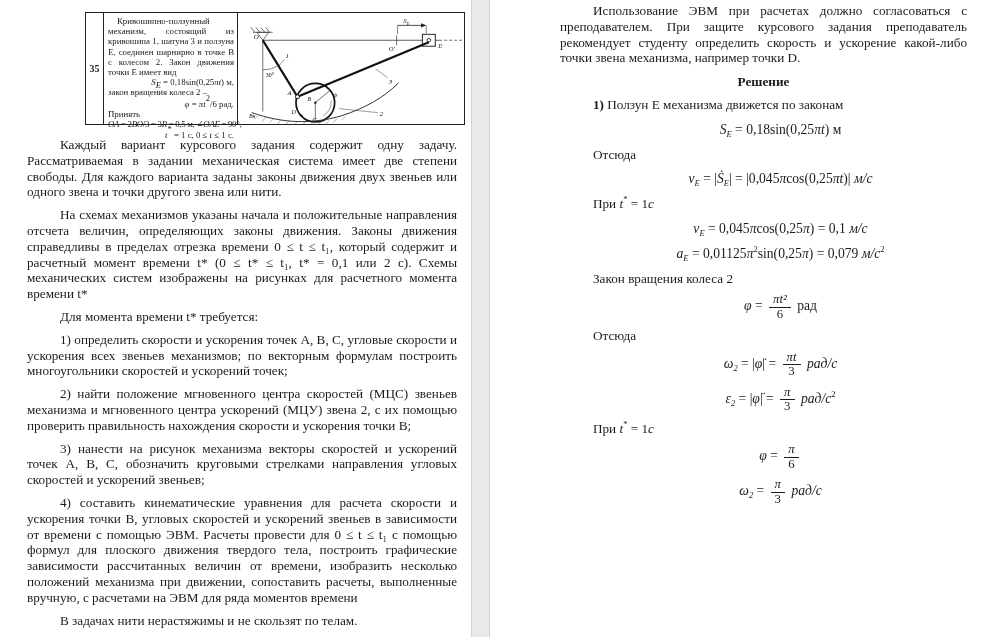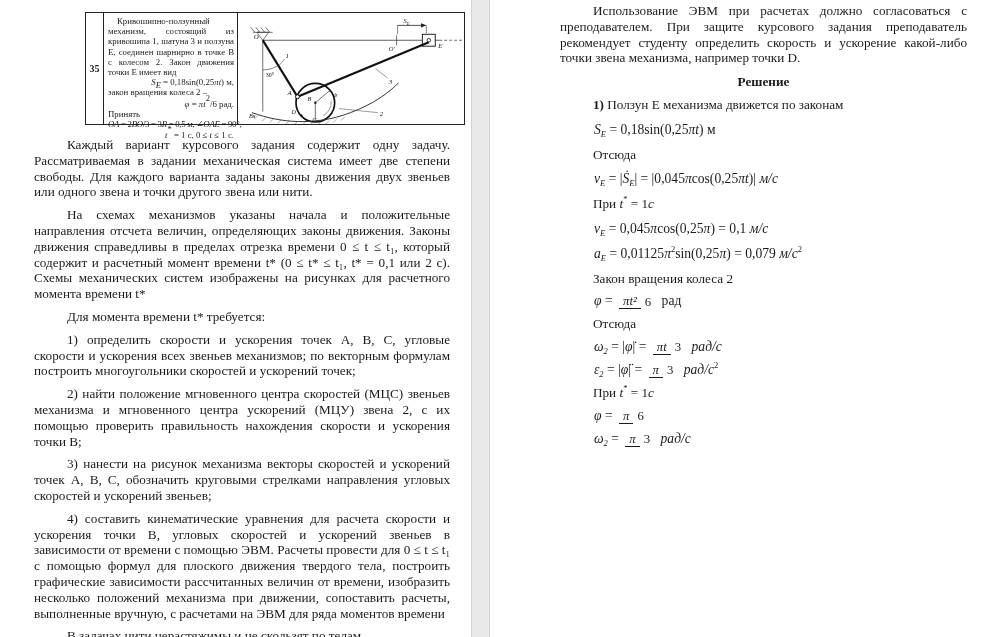--- a/index.html
+++ b/index.html
@@ -34,43 +34,43 @@
   .t-desc{text-indent:9px;}
   .t-line{text-align:left;}
   .t-f{text-align:right;font-size:8.8px;white-space:nowrap;}
   .t-f.sq{letter-spacing:-0.3px;}
 
   
   .left-text{
     position:absolute;left:18px;top:137px;width:448px;
     font-size:13.2px;line-height:15.8px;text-align:justify;
   }
-  .left-text p{margin:0 16px 7px;text-indent:33px;}
+  .left-text p{margin:0 9px 7px;text-indent:33px;}
   .right-text{
     position:absolute;left:70px;top:3px;width:407px;
     font-size:13.2px;line-height:15.8px;text-align:justify;
   }
   .right-text p{margin:0 0 8px;text-indent:33px;}
 
   .sol-title{text-align:center;font-weight:bold;margin:6px 0 7px;text-indent:0 !important;}
   .step-line{margin:0 0 2px;text-indent:33px;}
   .b{font-weight:bold;}
 
   
   .fline{padding-left:33px;margin:7px 0 6px;text-align:left;}
   .fx{
-    text-align:left;padding-left:34px;margin:9px 0;
+    text-align:center;padding-left:34px;margin:9px 0;
     font-size:13.6px;white-space:nowrap;
   }
   .fx.tall{margin:7px 0;}
   .it{font-style:italic;}
   sub{font-size:8.5px;font-style:italic;vertical-align:-3px;line-height:0;}
   sup{font-size:8.5px;vertical-align:6px;line-height:0;}
   .frac{
-    display:inline-flex;align-items:center;
+    display:inline-flex;flex-direction:column;align-items:center;
     vertical-align:middle;margin:0 3px;line-height:1.05;font-size:12.8px;
   }
   .frac .fn{font-style:italic;border-bottom:1px solid #1b1b1b;padding:0 4px;}
   .frac .fd{padding:0 4px;}
 
   
   svg text{font-family:"Liberation Serif","DejaVu Serif",serif;}
   .itx{font-style:italic;}
 </style>
 </head>

